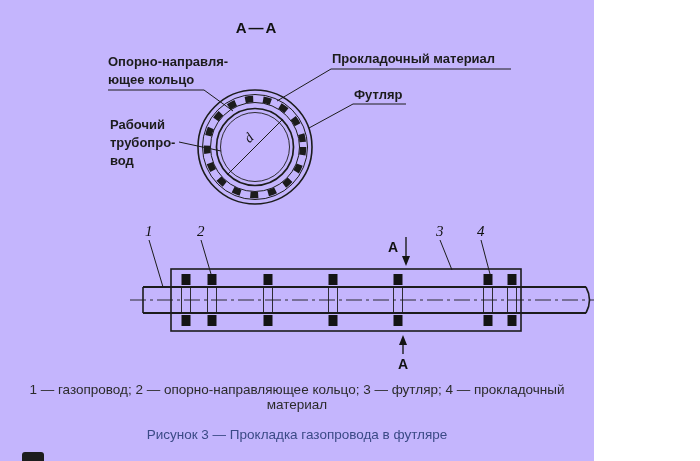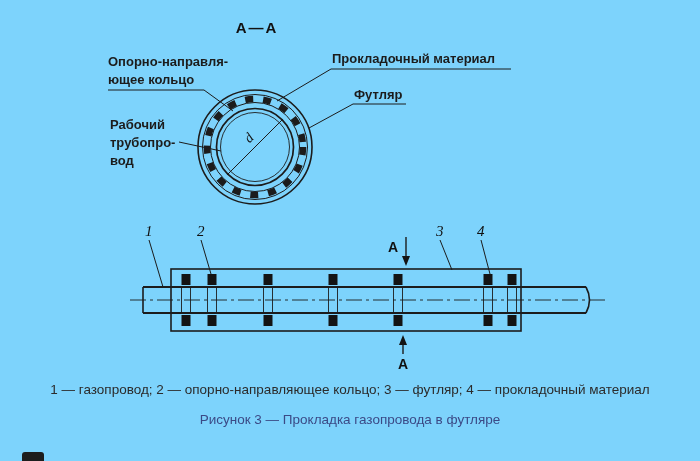--- a/index.html
+++ b/index.html
@@ -1,16 +1,16 @@
 <!DOCTYPE html>
 <html><head>
 <meta charset="utf-8">
 <style>
   html,body{margin:0;padding:0;background:#ffffff;}
-  .page{position:relative;width:700px;height:461px;background:#7dd3fc;overflow:hidden;
+  .page{position:relative;width:594px;height:461px;background:#c4b5fd;overflow:hidden;
         font-family:"Liberation Sans",sans-serif;}
   svg{display:block;}
   .stroke{stroke:#1c1c1c;fill:none;}
   .lbl{font:600 13px "Liberation Sans",sans-serif;fill:#1c1c1c;}
   .sec-title{font:700 15px "Liberation Sans",sans-serif;fill:#111;letter-spacing:2px;}
   .sec-mark{font:700 14px "Liberation Sans",sans-serif;fill:#111;}
   .num{font:italic 15px "Liberation Serif",serif;fill:#111;}
   .dlab{font:italic 14px "Liberation Serif",serif;fill:#111;}
   .legend{margin:10px 0 0;text-align:center;font-size:13.5px;color:#2b2b2b;}
   .caption{margin:15px 16px 0;text-align:center;font-size:13.5px;color:#3b4a86;}

